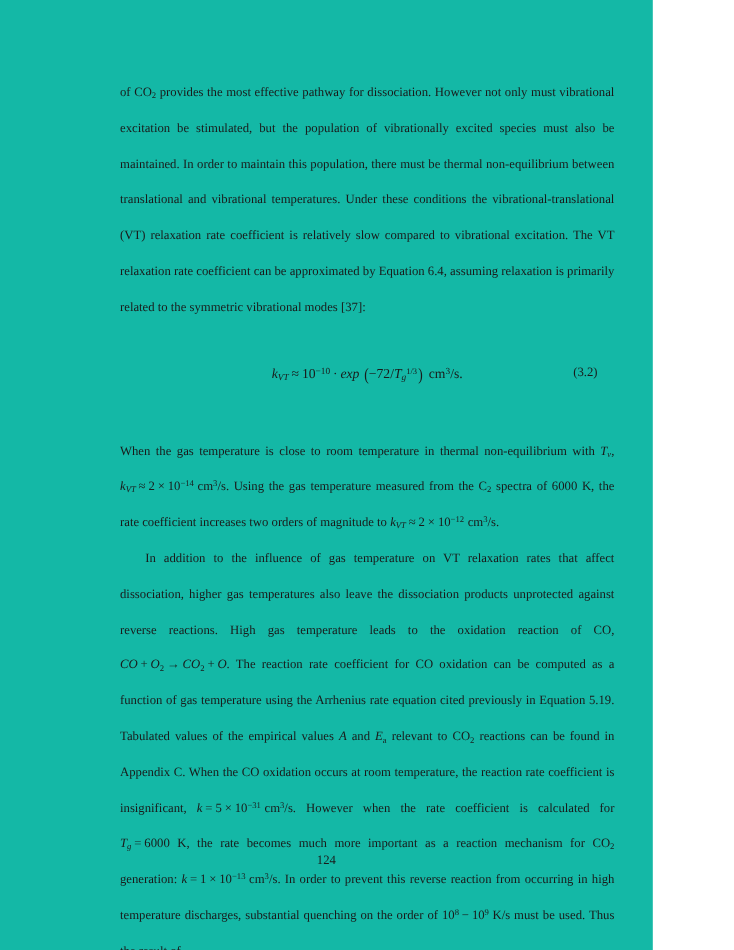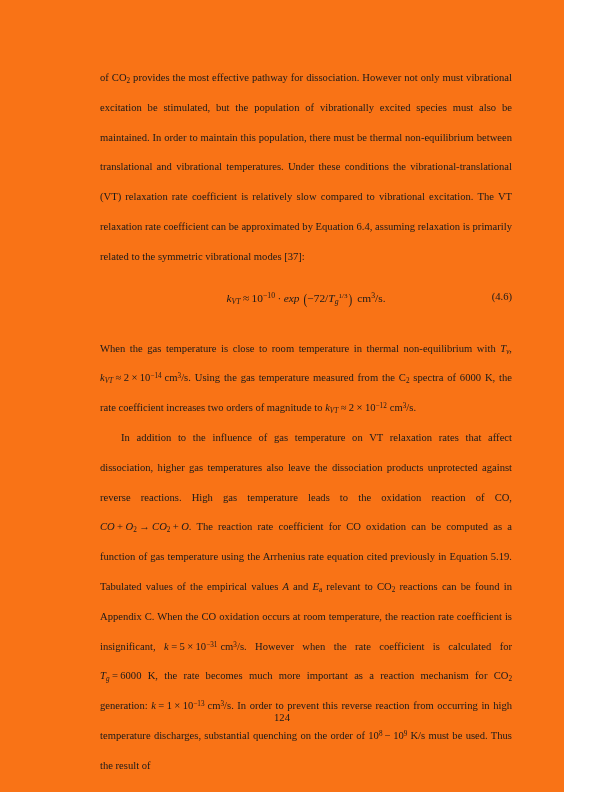--- a/index.html
+++ b/index.html
@@ -4,25 +4,24 @@
 <style>
   html, body {
     margin: 0;
     padding: 0;
     background: #ffffff;
   }
   .page {
     position: relative;
     width: 544px;
     height: 792px;
-    background: #f97316;
+    background: #14b8a6;
     overflow: hidden;
     font-family: "Liberation Serif", "DejaVu Serif", serif;
     color: #1a1a1a;
-    padding-left: 20px;
   }
   .text-column {
     position: absolute;
     left: 100px;
     top: 63px;
     width: 412px;
   }
   p.body-par {
     margin: 0;
     font-size: 10.6px;
@@ -30,21 +29,21 @@
     text-align: justify;
     text-justify: inter-word;
     color: #1a1a1a;
     hyphens: none;
   }
   p.body-par.indent {
     text-indent: 21px;
   }
   .eq-block {
     position: relative;
-    margin: 0;
+    margin: 14px;
     height: 62px;
   }
   .eq-body {
     position: absolute;
     left: 0;
     right: 0;
     top: 20px;
     text-align: center;
     font-size: 11.4px;
     line-height: 1;
@@ -100,21 +99,21 @@
 <div class="page">
 
   <div class="text-column">
 
     <p class="body-par"><span>of </span><span class="nowrap"><span>CO</span><sub>2</sub></span><span> provides the most effective pathway for dissociation. However not only must vibrational excitation be stimulated, but the population of vibrationally excited species must also be maintained. In order to maintain this population, there must be thermal non-equilibrium between translational and vibrational temperatures. Under these conditions the vibrational-translational (VT) relaxation rate coefficient is relatively slow compared to vibrational excitation. The VT relaxation rate coefficient can be approximated by Equation 6.4, assuming relaxation is primarily related to the symmetric vibrational modes [37]:</span></p>
 
     <div class="eq-block">
       <div class="eq-body">
         <span class="nowrap"><span class="mathit">k</span><sub class="mathit">VT</sub><span class="op-sp">≈</span><span>10</span><sup>−10</sup><span class="op-sp">·</span><span class="mathit">exp</span><span class="thin-sp"></span><span class="paren-big">(</span><span>−72/</span><span class="mathit">T</span><sub class="mathit">g</sub><span class="frac-sup">1/3</span><span class="paren-big">)</span><span class="med-sp"></span><span class="mathrm">cm</span><sup>3</sup><span class="mathrm">/s.</span></span>
       </div>
-      <div class="eq-number">(4.6)</div>
+      <div class="eq-number">(3.2)</div>
     </div>
 
     <p class="body-par"><span>When the gas temperature is close to room temperature in thermal non-equilibrium with </span><span class="nowrap"><span class="mathit">T</span><sub class="mathit">v</sub></span><span>, </span><span class="nowrap"><span class="mathit">k</span><sub class="mathit">VT</sub><span class="op-sp">≈</span><span>2</span><span class="op-sp">×</span><span>10</span><sup>−14</sup><span class="thin-sp"></span><span class="mathrm">cm</span><sup>3</sup><span class="mathrm">/s</span></span><span>. Using the gas temperature measured from the </span><span class="nowrap"><span>C</span><sub>2</sub></span><span> spectra of 6000 K, the rate coefficient increases two orders of magnitude to </span><span class="nowrap"><span class="mathit">k</span><sub class="mathit">VT</sub><span class="op-sp">≈</span><span>2</span><span class="op-sp">×</span><span>10</span><sup>−12</sup><span class="thin-sp"></span><span class="mathrm">cm</span><sup>3</sup><span class="mathrm">/s</span></span><span>.</span></p>
 
     <p class="body-par indent"><span>In addition to the influence of gas temperature on VT relaxation rates that affect dissociation, higher gas temperatures also leave the dissociation products unprotected against reverse reactions. High gas temperature leads to the oxidation reaction of CO, </span><span class="nowrap"><span class="mathit">CO</span><span class="op-sp">+</span><span class="mathit">O</span><sub>2</sub><span class="op-sp">→</span><span class="mathit">CO</span><sub>2</sub><span class="op-sp">+</span><span class="mathit">O</span></span><span>. The reaction rate coefficient for CO oxidation can be computed as a function of gas temperature using the Arrhenius rate equation cited previously in Equation 5.19. Tabulated values of the empirical values </span><span class="mathit">A</span><span> and </span><span class="nowrap"><span class="mathit">E</span><sub class="mathrm">a</sub></span><span> relevant to </span><span class="nowrap"><span>CO</span><sub>2</sub></span><span> reactions can be found in Appendix C. When the CO oxidation occurs at room temperature, the reaction rate coefficient is insignificant, </span><span class="nowrap"><span class="mathit">k</span><span class="op-sp">=</span><span>5</span><span class="op-sp">×</span><span>10</span><sup>−31</sup><span class="thin-sp"></span><span class="mathrm">cm</span><sup>3</sup><span class="mathrm">/s</span></span><span>. However when the rate coefficient is calculated for </span><span class="nowrap"><span class="mathit">T</span><sub class="mathit">g</sub><span class="op-sp">=</span><span>6000 K</span></span><span>, the rate becomes much more important as a reaction mechanism for </span><span class="nowrap"><span>CO</span><sub>2</sub></span><span> generation: </span><span class="nowrap"><span class="mathit">k</span><span class="op-sp">=</span><span>1</span><span class="op-sp">×</span><span>10</span><sup>−13</sup><span class="thin-sp"></span><span class="mathrm">cm</span><sup>3</sup><span class="mathrm">/s</span></span><span>. In order to prevent this reverse reaction from occurring in high temperature discharges, substantial quenching on the order of </span><span class="nowrap"><span>10</span><sup>8</sup><span class="op-sp">−</span><span>10</span><sup>9</sup><span class="thin-sp"></span><span class="mathrm">K/s</span></span><span> must be used. Thus the result of</span></p>
 
   </div>
 
   <div class="folio">124</div>
 

